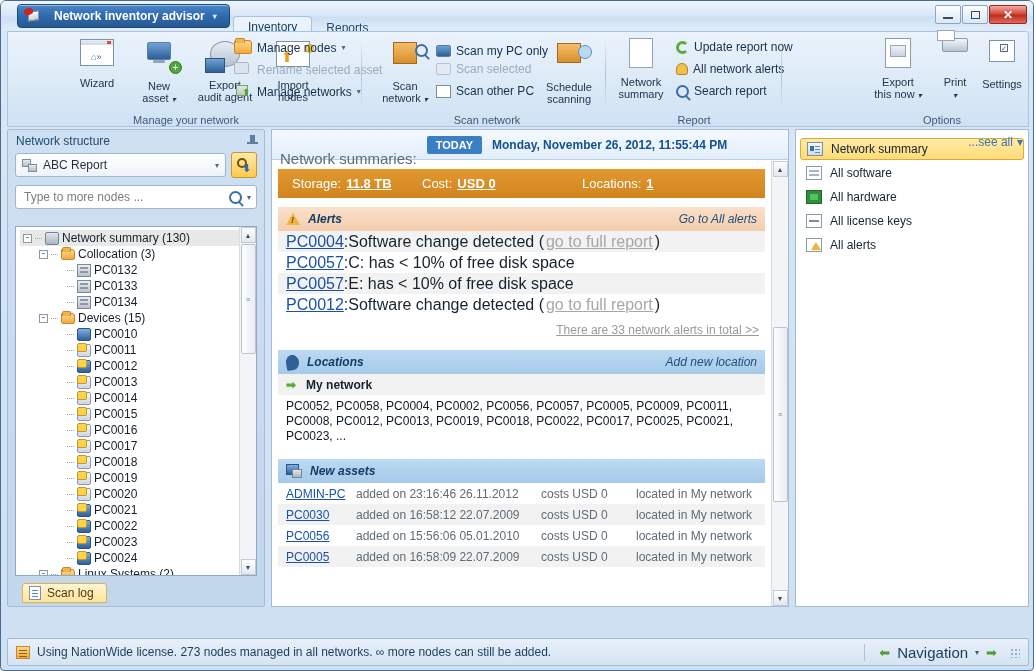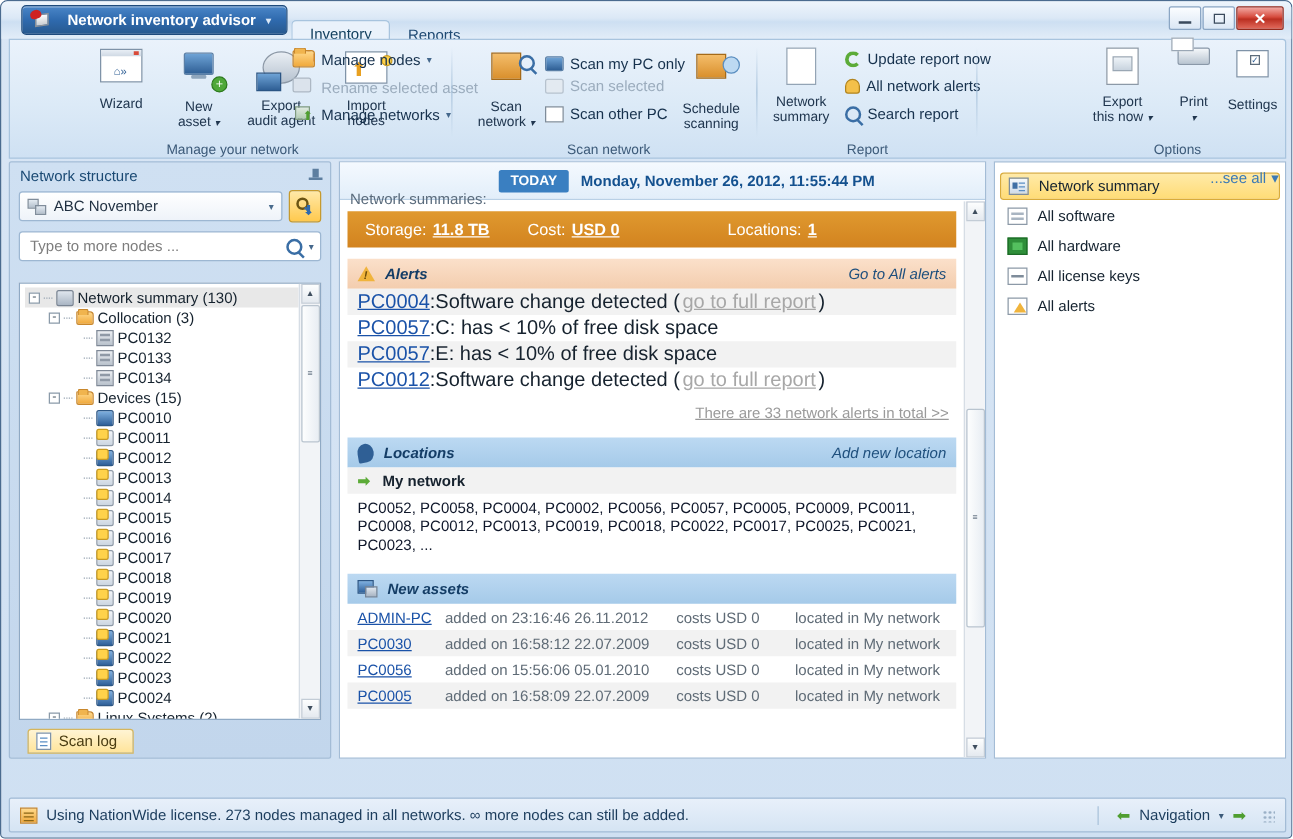--- a/index.html
+++ b/index.html
@@ -257,21 +257,21 @@
   
   .centerpanel {
     position:absolute; left:264px; top:0; width:518px; height:478px;
     background:#fff; border:1px solid #a3bcd6;
   }
   .summaries-bar {
     height:30px; background: linear-gradient(180deg,#f4f9fe,#e2eefa);
     border-bottom:1px solid #b9d0e6;
     display:flex; align-items:center; gap:10px; padding:0 8px;
   }
-  .sm-label { font-size:12px; color:#5a6b7c;margin-top:28px; }
+  .sm-label { font-size:15px; color:#5a6b7c;margin-top:28px; }
   .today-chip {
     background:#3a7fc1; color:#fff; font-size:11px; font-weight:bold;
     padding:3px 9px; border-radius:2px; cursor:pointer;
   }
   .sm-date { font-size:12px; font-weight:bold; color:#14518f; }
   .content-scroll {
     position:absolute; left:0; top:31px; right:0; bottom:0; overflow:hidden;
   }
   .content-inner { position:absolute; left:0; top:0; right:17px; bottom:0; padding:8px 6px 0 6px; }
 
@@ -377,21 +377,21 @@
     border:1px solid #a3bcd6; border-radius:2px;
     display:flex; align-items:center; padding:0 8px;
   }
   .lic-ic { width:14px; height:13px; background:linear-gradient(180deg,#ffd98a,#f0a93c);
     border:1px solid #c8872c; position:relative; margin-right:7px; }
   .lic-ic:after { content:""; position:absolute; left:2px; top:3px; right:2px; height:1px;
     background:#8a6516; box-shadow:0 3px 0 #8a6516, 0 6px 0 #8a6516; }
   .status-text { font-size:12px; color:#1b3c5c; }
   .nav-area { margin-left:auto; display:flex; align-items:center; gap:7px;
     border-left:1px solid #a9c2da; padding-left:14px; }
-  .nav-area span.t { font-size:12px; color:#1b3c5c; cursor:pointer; }
+  .nav-area span.t { font-size:15px; color:#1b3c5c; cursor:pointer; }
   .grn-l, .grn-r { color:#4f9e30; font-size:13px; cursor:pointer; }
   .grip { width:12px; height:12px; margin-left:4px; position:relative; }
   .grip:after {
     content:""; position:absolute; right:0; bottom:0; width:10px; height:10px;
     background-image:
       radial-gradient(circle, #9ab0c6 1px, transparent 1.2px);
     background-size:4px 4px;
   }
 </style>
 </head>
@@ -576,21 +576,21 @@
       <div class="panel-head">
         <span>Network structure</span>
         <span class="pin"></span>
       </div>
       <div class="netsel-row">
         <div class="netsel">
           <span class="ic" style="width:15px;height:13px">
             <span style="position:absolute;left:0;top:0;width:9px;height:8px;background:linear-gradient(180deg,#e4ebf2,#b3bfcc);border:1px solid #808d9b"></span>
             <span style="position:absolute;right:0;bottom:0;width:9px;height:8px;background:linear-gradient(180deg,#e4ebf2,#b3bfcc);border:1px solid #808d9b"></span>
           </span>
-          <span>ABC November</span>
+          <span>ABC Report</span>
           <span class="arrow">▾</span>
         </div>
         <div class="scanbtn">
           <span class="ic" style="width:15px;height:15px">
             <span class="magnify" style="position:absolute;left:0;top:0;border-color:#6b5413;width:10px;height:10px"></span>
             <span style="position:absolute;right:0;bottom:-2px;color:#2f6aae;font-size:11px">⬇</span>
           </span>
         </div>
       </div>
       <div class="findbox">

